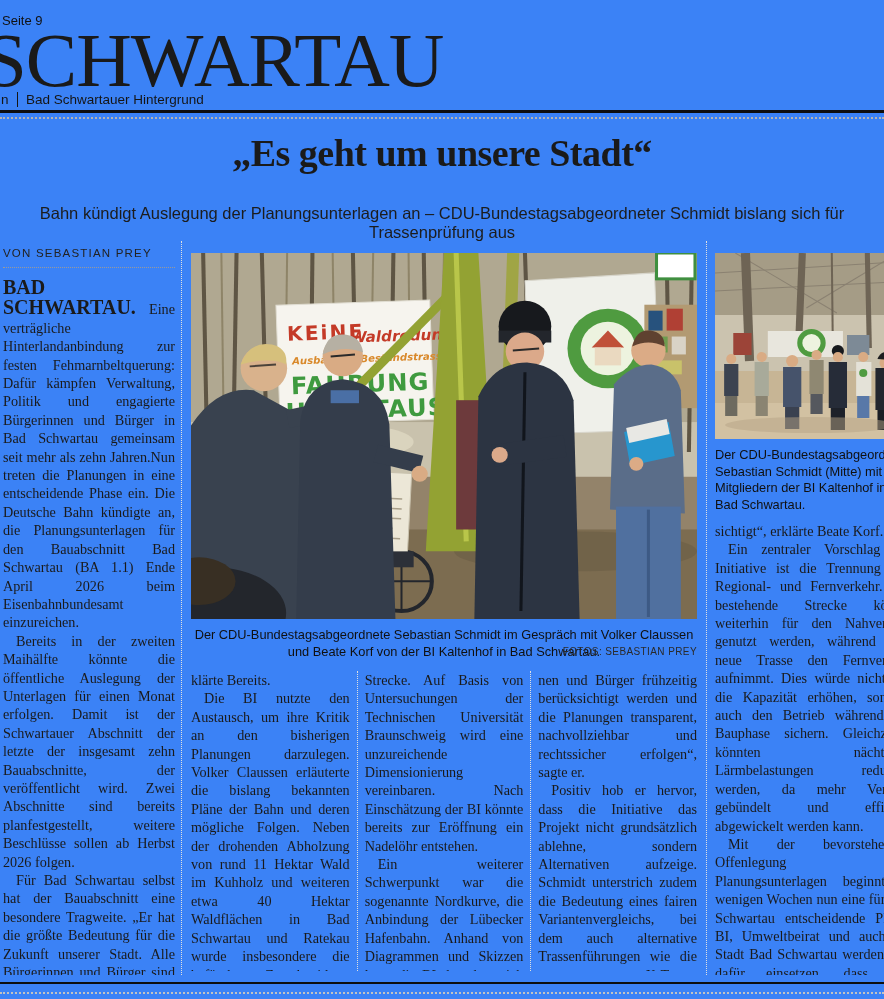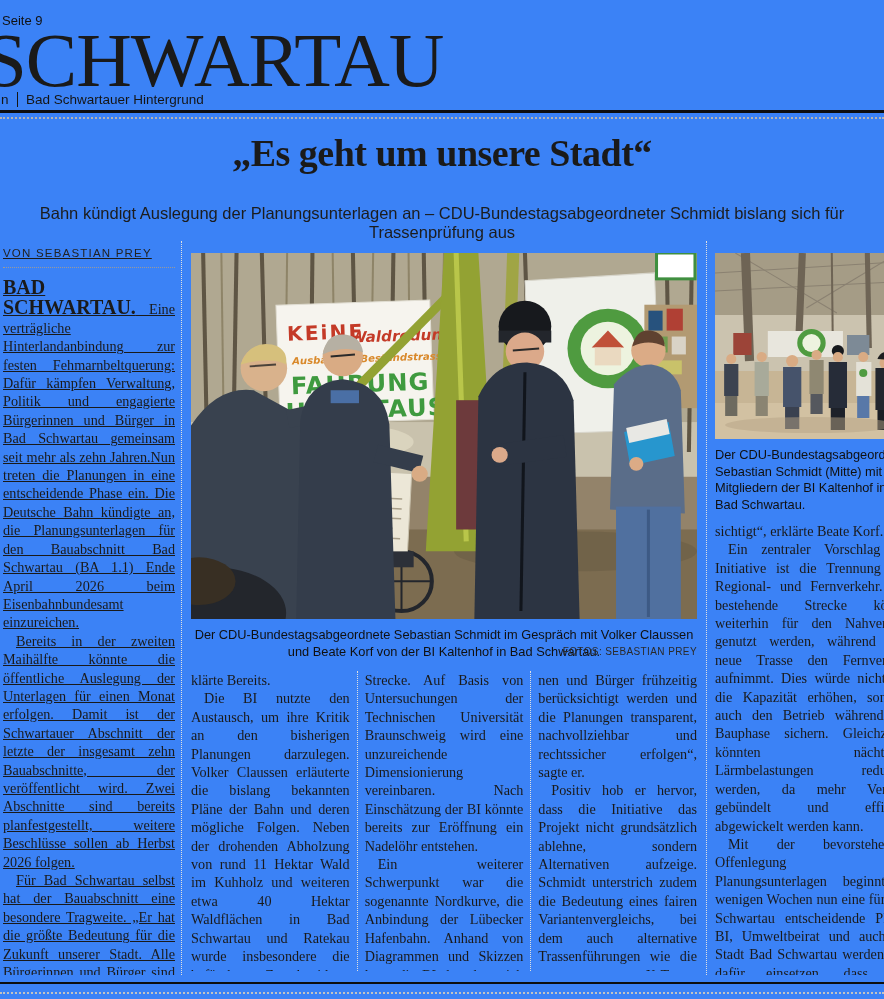--- a/index.html
+++ b/index.html
@@ -15,21 +15,21 @@
   .rule-strong{position:absolute;left:0;right:0;top:110px;height:2.5px;background:#0e0e0e;}
   .rule-dotted{position:absolute;left:0;right:0;top:117px;border-top:2px dotted #b3b3b3;}
   .headline{position:absolute;top:131px;left:0;right:0;margin:0;text-align:center;
             font-family:"Liberation Serif",serif;font-size:38px;font-weight:700;letter-spacing:-0.5px;}
   .subheadline{position:absolute;top:204px;left:0;right:0;text-align:center;
             font:16.5px "Liberation Sans",sans-serif;color:#1c1c1c;}
   .content{position:absolute;top:241px;left:3px;right:3px;bottom:24px;display:flex;}
   .rule-bottom{position:absolute;left:0;right:0;bottom:15px;height:2.5px;background:#0e0e0e;}
   .rule-bottom2{position:absolute;left:0;right:0;bottom:5px;border-top:2px dotted #c2c2c2;}
 
-  .col1{width:172px;flex:none;padding-right:6px;border-right:1px dotted #e0e0e0;overflow:hidden;text-decoration:underline;}
+  .col1{width:172px;flex:none;padding-right:6px;border-right:1px dotted #e0e0e0;overflow:hidden;}
   .byline{font:11.5px "Liberation Sans",sans-serif;letter-spacing:1.2px;color:#222;
           padding:6px 0 8px 0;border-bottom:1.5px dotted #9a9a9a;margin-bottom:10px;}
   .bodytext p{font-size:14.2px;line-height:18.4px;text-align:justify;margin:0;hyphens:auto;-webkit-hyphens:auto;}
   .pi{text-indent:13px;}
   .lead-tag{font-weight:700;font-size:20px;}
 
   .mid{width:506px;flex:none;padding:12px 9px 0 9px;overflow:hidden;}
   .photo-main{height:366px;background:#b9b19b;position:relative;overflow:hidden;}
   .caption-row{position:relative;margin-top:8px;font:12.8px "Liberation Sans",sans-serif;
                line-height:16.5px;color:#101010;min-height:35px;text-align:center;}

